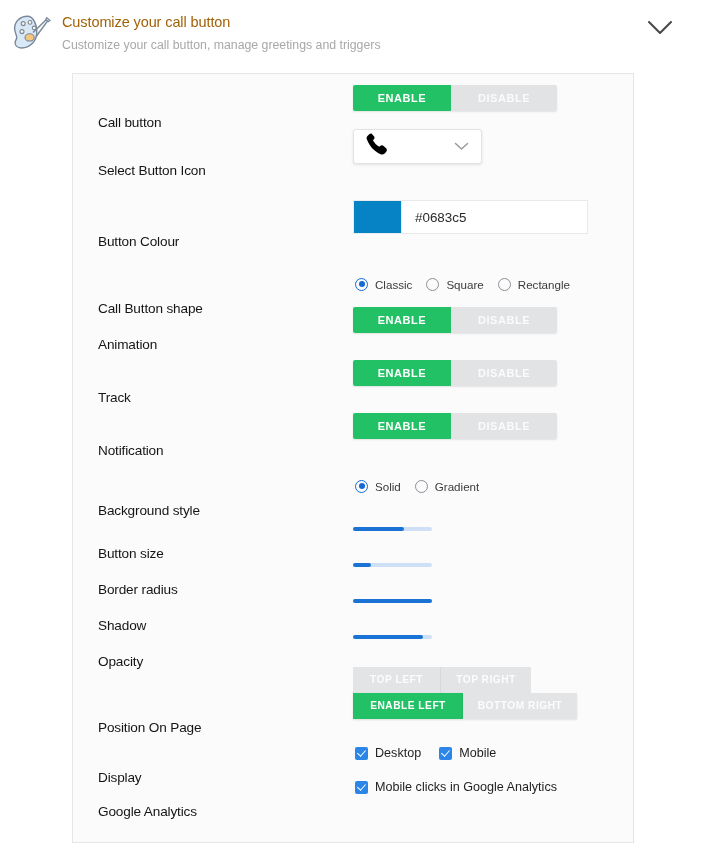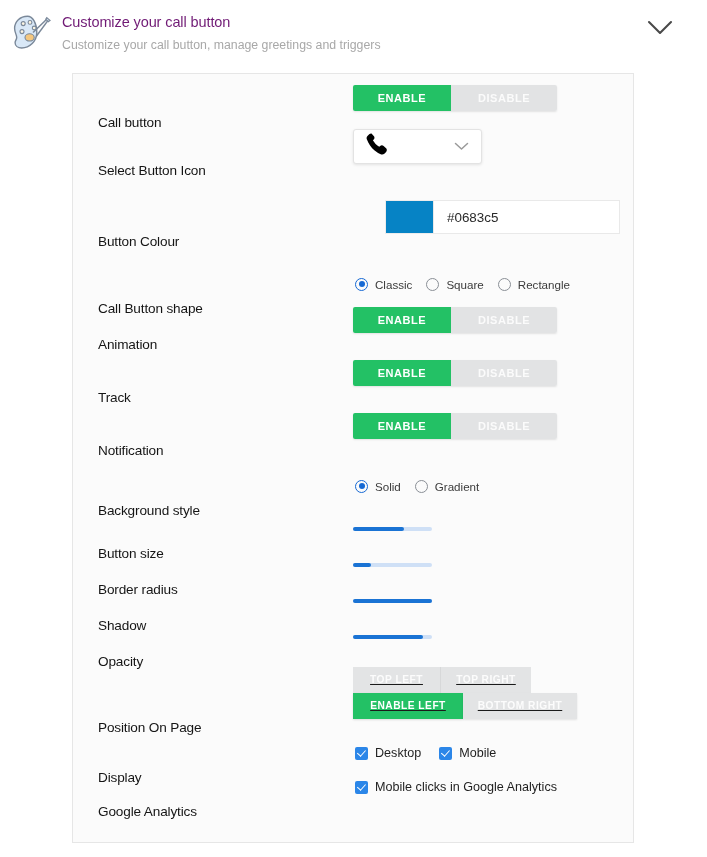--- a/index.html
+++ b/index.html
@@ -31,21 +31,21 @@
     margin-top: 4px;
     flex: 0 0 auto;
   }
   .header-text {
     margin-left: 8px;
     margin-top: 5px;
     flex: 1 1 auto;
   }
   .header-title {
     font-size: 14.5px;
-    color: #701a75;
+    color: #a16207;
     letter-spacing: -0.1px;
     line-height: 18px;
   }
   .header-sub {
     font-size: 12.3px;
     color: #a8a8a8;
     margin-top: 6px;
     line-height: 16px;
   }
   .header-chevron {
@@ -143,21 +143,20 @@
     cursor: pointer;
   }
   .phone-glyph { display: block; }
   .chev-sm { display: block; }
 
   
   .colour-wrap {
     display: flex;
     align-items: stretch;
     height: 34px;
-    margin-left: 32px;
   }
   .colour-swatch {
     width: 48px;
     background: #0683c5;
     border: 1px solid #ececec;
     border-right: none;
     box-sizing: border-box;
     cursor: pointer;
   }
   .colour-input {
@@ -232,21 +231,20 @@
   }
 
   
   .pos-grid {
     display: flex;
     flex-direction: column;
     width: 224px;
   }
   .pos-row {
     display: flex;
-    text-decoration: underline;
   }
   .pos-btn {
     font-size: 10.2px;
     font-weight: bold;
     letter-spacing: 0.5px;
     height: 26px;
     line-height: 26px;
     text-align: center;
     cursor: pointer;
     user-select: none;

